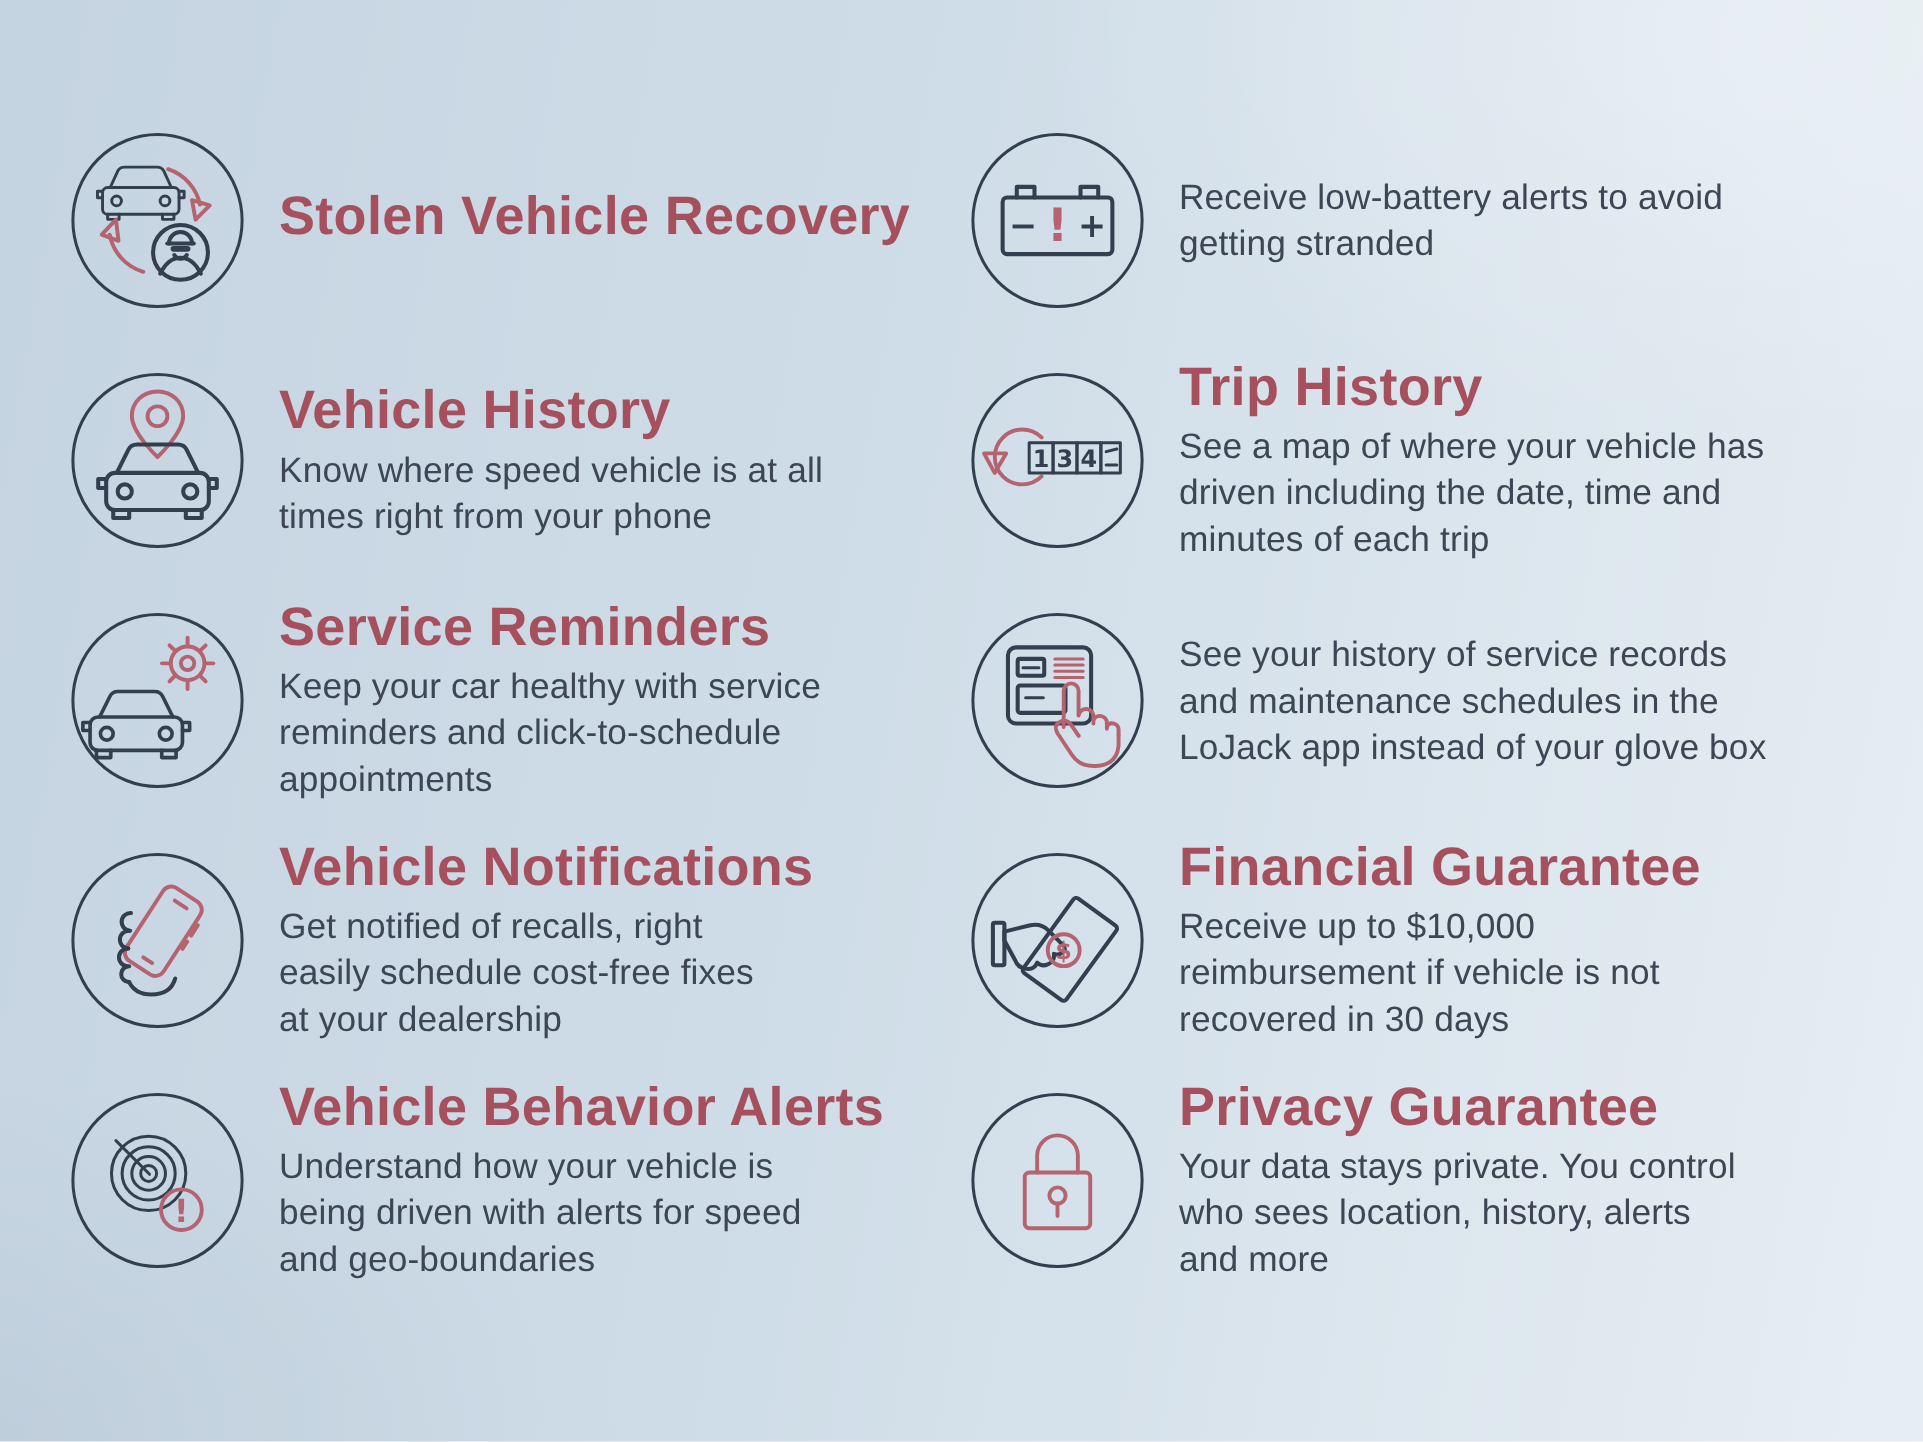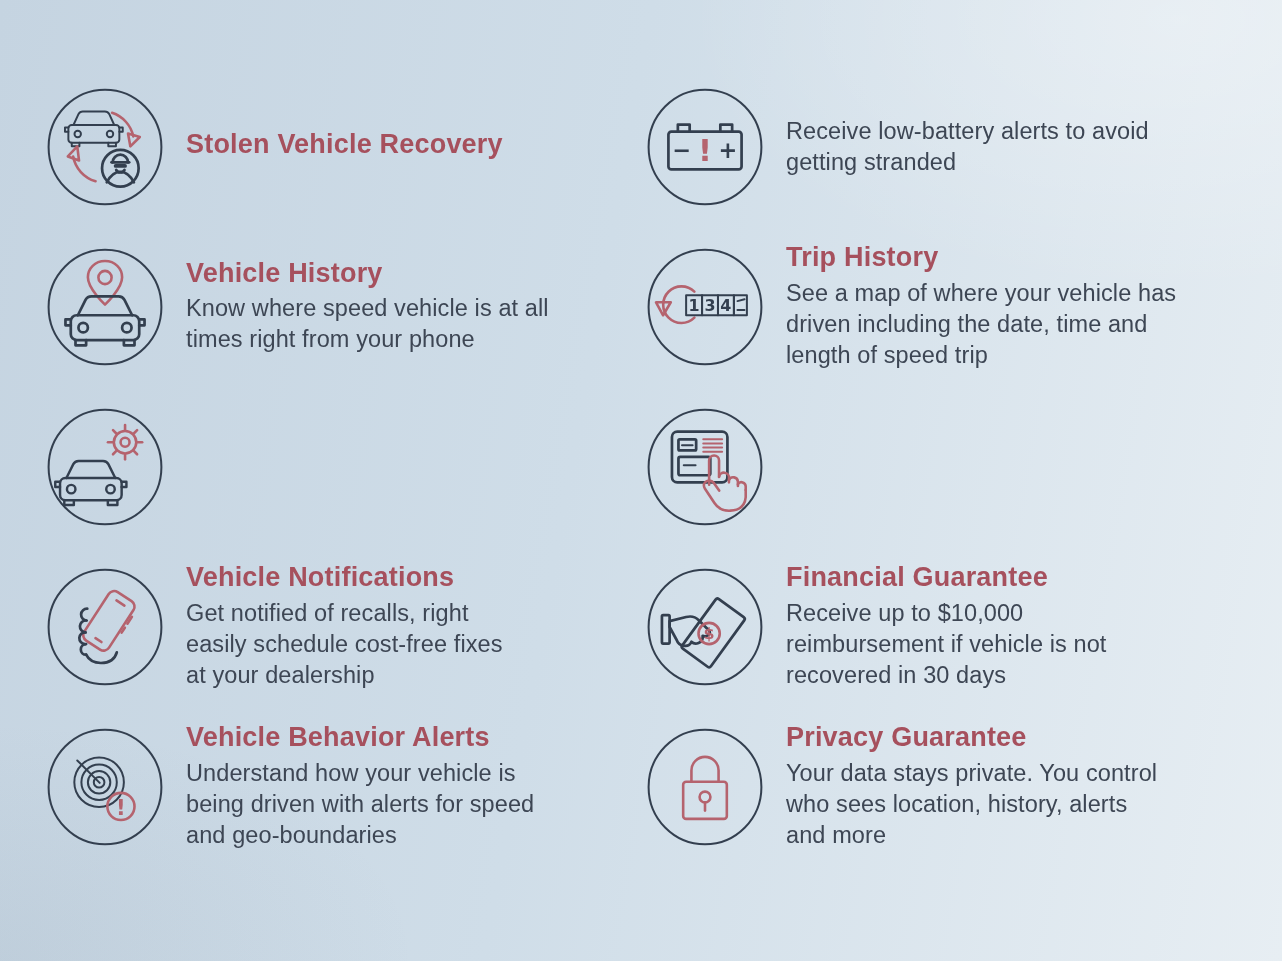--- a/index.html
+++ b/index.html
@@ -20,21 +20,21 @@
       linear-gradient(100deg, var(--background-dark) 0%, var(--background) 45%, var(--background-light) 100%);
   }
   .columns{display:flex;padding:67px 0 0 46px;}
   .col{display:flex;flex-direction:column;}
   .col-left{width:600px;}
   .col-right{width:620px;}
   .feature{display:flex;align-items:center;height:160px;}
   .badge{width:118px;height:120px;flex:none;margin-right:22px;}
   .ftext{min-width:0;}
   .title{
-    margin:0 0 5px 0;font-size:27px;line-height:1.08;font-weight:bold;
+    margin:0 0 5px 0;font-size:36px;line-height:1.08;font-weight:bold;
     color:var(--title);letter-spacing:.2px;
   }
   .desc{
     margin:0;font-size:23.5px;line-height:31px;font-weight:400;
     color:var(--body);white-space:pre-line;letter-spacing:.1px;
   }
   
   .badge path,.badge rect,.badge circle,.badge ellipse{fill:none;stroke-linecap:round;stroke-linejoin:round;}
   .dk{stroke:var(--ink);stroke-width:2.3;}
   .rd{stroke:var(--accent);stroke-width:2.2;}
@@ -121,20 +121,26 @@
             <path d="M77.5 29 h4"></path>
             <path d="M56.5 29 h-4"></path>
             <path d="M67 18.5 v-4"></path>
             <path d="M67 39.5 v4"></path>
             <path d="M74.4 21.6 l2.8 -2.8"></path>
             <path d="M59.6 36.4 l-2.8 2.8"></path>
             <path d="M74.4 36.4 l2.8 2.8"></path>
             <path d="M59.6 21.6 l-2.8 -2.8"></path>
           </g>
         </svg>
+        <div class="ftext">
+          <h2 class="title">Service Reminders</h2>
+          <p class="desc">Keep your car healthy with service
+reminders and click-to-schedule
+appointments</p>
+        </div>
       </div>
 
       <div class="feature">
         <svg class="badge" viewBox="0 0 100 100">
           <ellipse class="dk thin" cx="50" cy="50" rx="47.8" ry="48.6"></ellipse>
           <g transform="rotate(33 50 48)">
             <rect class="rd" x="38.5" y="19" width="25" height="49" rx="5.5"></rect>
             <path class="rd" d="M47 25.5 h8"></path>
             <path class="rd" d="M49.5 62 h6"></path>
             <path class="rd" d="M65.5 30 v7"></path>
@@ -209,21 +215,21 @@
             <path d="M77.5 52.5 h6"></path>
           </g>
           <text class="tdk" x="40.7" y="53.5" font-size="13.5" text-anchor="middle">1</text>
           <text class="tdk" x="54.2" y="53.5" font-size="13.5" text-anchor="middle">3</text>
           <text class="tdk" x="67.7" y="53.5" font-size="13.5" text-anchor="middle">4</text>
         </svg>
         <div class="ftext">
           <h2 class="title">Trip History</h2>
           <p class="desc">See a map of where your vehicle has
 driven including the date, time and
-length of speed trip</p>
+minutes of each trip</p>
         </div>
       </div>
 
       <div class="feature">
         <svg class="badge" viewBox="0 0 100 100">
           <ellipse class="dk thin" cx="50" cy="50" rx="47.8" ry="48.6"></ellipse>
           <rect class="dk" x="22" y="20" width="47" height="43" rx="4.5"></rect>
           <rect class="dk" x="27.5" y="26.5" width="15" height="9.5" rx="1"></rect>
           <path class="dk thin" d="M30.5 31.5 h9"></path>
           <g class="rd thin">
@@ -236,20 +242,23 @@
           <path class="dk thin" d="M32 48.5 h10"></path>
           <g class="rd" transform="translate(-3,-1)">
             <path d="M56.5 66 V45.5 a4.2 4.2 0 0 1 8.4 0 V59"></path>
             <path d="M64.9 59.5 a4.2 4.2 0 0 1 8.4 1 v3.5"></path>
             <path d="M73.3 62 a4 4 0 0 1 7.6 1.5 v3.5"></path>
             <path d="M80.9 65.5 a3.6 3.6 0 0 1 6.6 2 v3"></path>
             <path d="M87.5 70.5 v6 q-1 11 -13 11.5 q-9 0.5 -13.5 -6.5 l-8 -12 q-2.5 -4.5 1.5 -6.5 q3.5 -1.5 6 1.5 l4.5 6.5"></path>
           </g>
         </svg>
         <div class="ftext">
+          <p class="desc">See your history of service records
+and maintenance schedules in the
+LoJack app instead of your glove box</p>
         </div>
       </div>
 
       <div class="feature">
         <svg class="badge" viewBox="0 0 100 100">
           <ellipse class="dk thin" cx="50" cy="50" rx="47.8" ry="48.6"></ellipse>
           <g transform="rotate(36 57 55)">
             <rect class="dk" x="42" y="29" width="30" height="52" rx="2"></rect>
           </g>
           <rect class="dk" x="13.5" y="40" width="6.5" height="24" rx="1"></rect>

